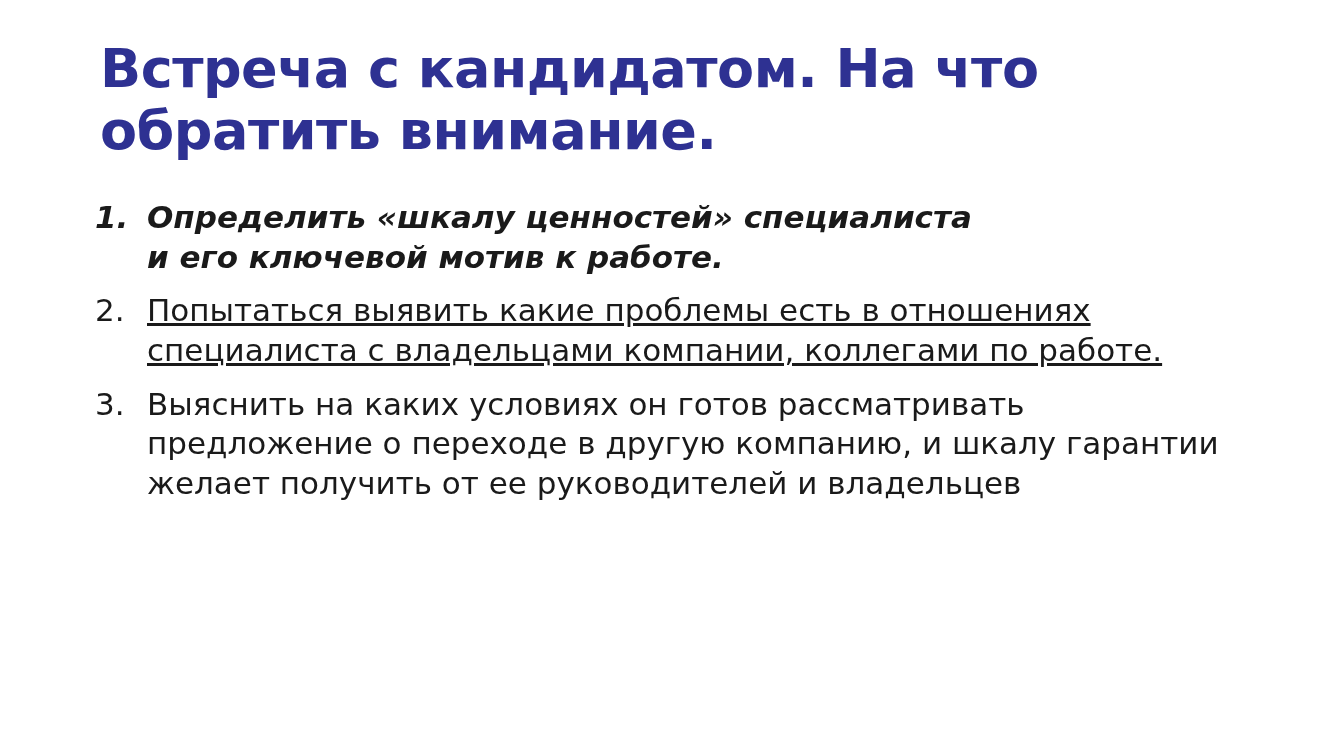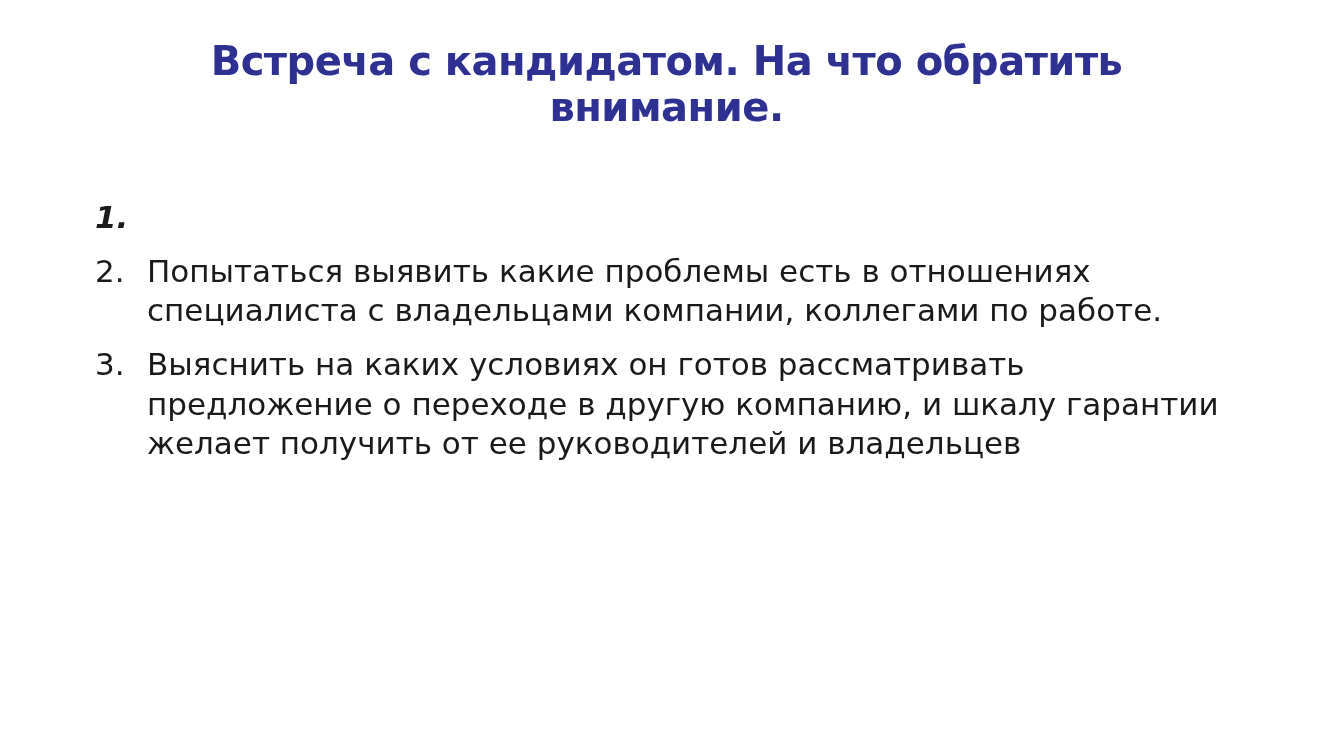--- a/index.html
+++ b/index.html
@@ -17,25 +17,24 @@
     position: relative;
     width: 1333px;
     height: 750px;
     box-sizing: border-box;
   }
   .slide-title {
     position: absolute;
     left: 100px;
     top: 38px;
     width: 1133px;
-    text-align: center;
     color: #2E3192;
     font-family: "DejaVu Sans", sans-serif;
     font-weight: bold;
-    font-size: 40px;
+    font-size: 54px;
     line-height: 1.15;
     letter-spacing: -0.5px;
   }
   .body-list {
     position: absolute;
     left: 95px;
     top: 198px;
     width: 1160px;
   }
   .list-item {
@@ -57,34 +56,35 @@
     line-height: 1.28;
     color: #1a1a1a;
     font-family: "DejaVu Sans", sans-serif;
   }
   .item-emphasis .list-marker,
   .item-emphasis .list-text {
     font-weight: bold;
     font-style: italic;
   }
   .item-1 .list-text { width: 840px; flex: 0 0 840px; }
-  .item-2 .list-text { width: 1060px; flex: 0 0 1060px; }
+  .item-2 .list-text { width: 1060px; flex: 0 0 1060px; text-decoration: underline; }
   .item-3 .list-text { width: 1110px; flex: 0 0 1110px; }
 </style>
 </head>
 <body>
 
 <div class="slide">
 
   <div class="slide-title">Встреча с кандидатом. На что обратить внимание.</div>
 
   <div class="body-list">
 
     <div class="list-item item-1 item-emphasis">
       <span class="list-marker">1.</span>
+      <span class="list-text">Определить «шкалу ценностей» специалиста и его ключевой мотив к работе.</span>
     </div>
 
     <div class="list-item item-2">
       <span class="list-marker">2.</span>
       <span class="list-text">Попытаться выявить какие проблемы есть в отношениях специалиста с владельцами компании, коллегами по работе.</span>
     </div>
 
     <div class="list-item item-3">
       <span class="list-marker">3.</span>
       <span class="list-text">Выяснить на каких условиях он готов рассматривать предложение о переходе в другую компанию, и шкалу гарантии желает получить от ее руководителей и владельцев</span>

